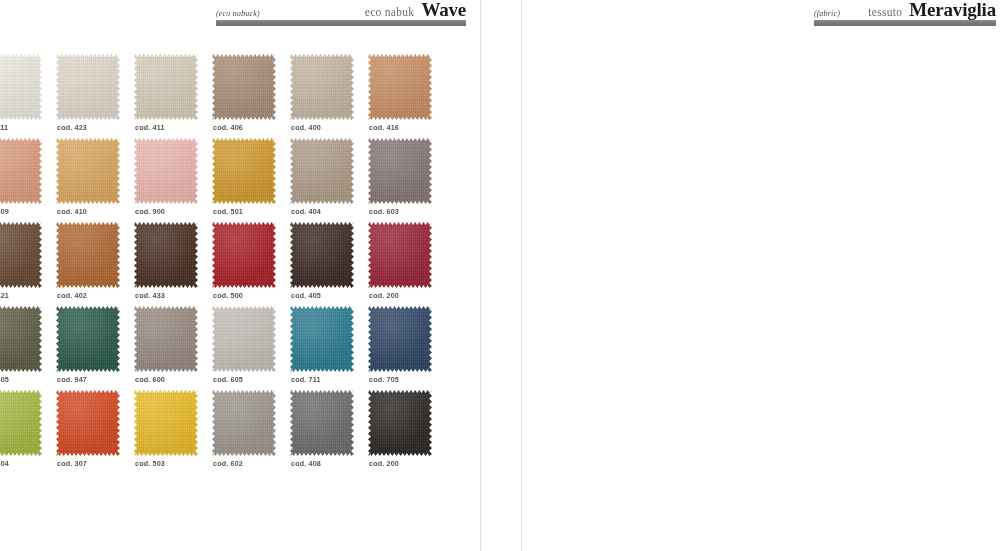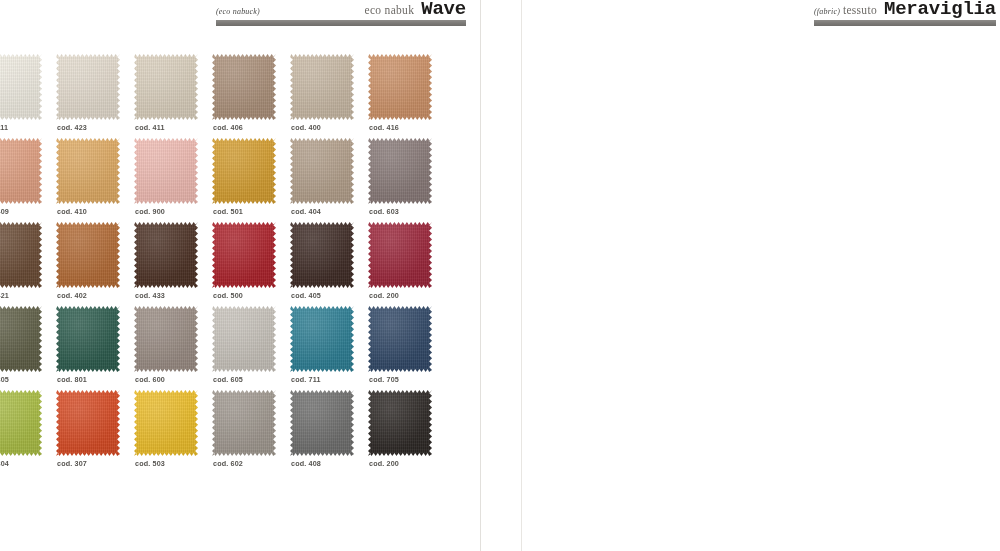--- a/index.html
+++ b/index.html
@@ -75,21 +75,21 @@
     gap: 7px;
     white-space: nowrap;
   }
   .hdr-kind {
     font-family: Liberation Serif, serif;
     font-size: 11.5px;
     color: #6d6a66;
     letter-spacing: 0.3px;
   }
   .hdr-name {
-    font-family: Liberation Mono, monospace;
+    font-family: Liberation Serif, serif;
     font-weight: bold;
     font-size: 19px;
     color: #1d1b1a;
     letter-spacing: -0.2px;
     line-height: 1;
   }
   .hdr-rule {
     height: 6px;
     background: linear-gradient(to bottom, #8e8c89 0%, #7c7a77 50%, #6f6d6a 100%);
     margin-top: 2px;
@@ -355,21 +355,21 @@
             </div>
           </div>
           <div class="code">cod. 805</div>
         </div>
         <div class="cell">
           <div class="swatch-wrap">
             <div class="swatch tex-nabuck" style="background: rgb(43, 92, 77);">
               <div class="shade"></div>
             </div>
           </div>
-          <div class="code">cod. 801</div>
+          <div class="code">cod. 947</div>
         </div>
         <div class="cell">
           <div class="swatch-wrap">
             <div class="swatch tex-nabuck" style="background: rgb(155, 141, 132);">
               <div class="shade"></div>
             </div>
           </div>
           <div class="code">cod. 600</div>
         </div>
         <div class="cell">

